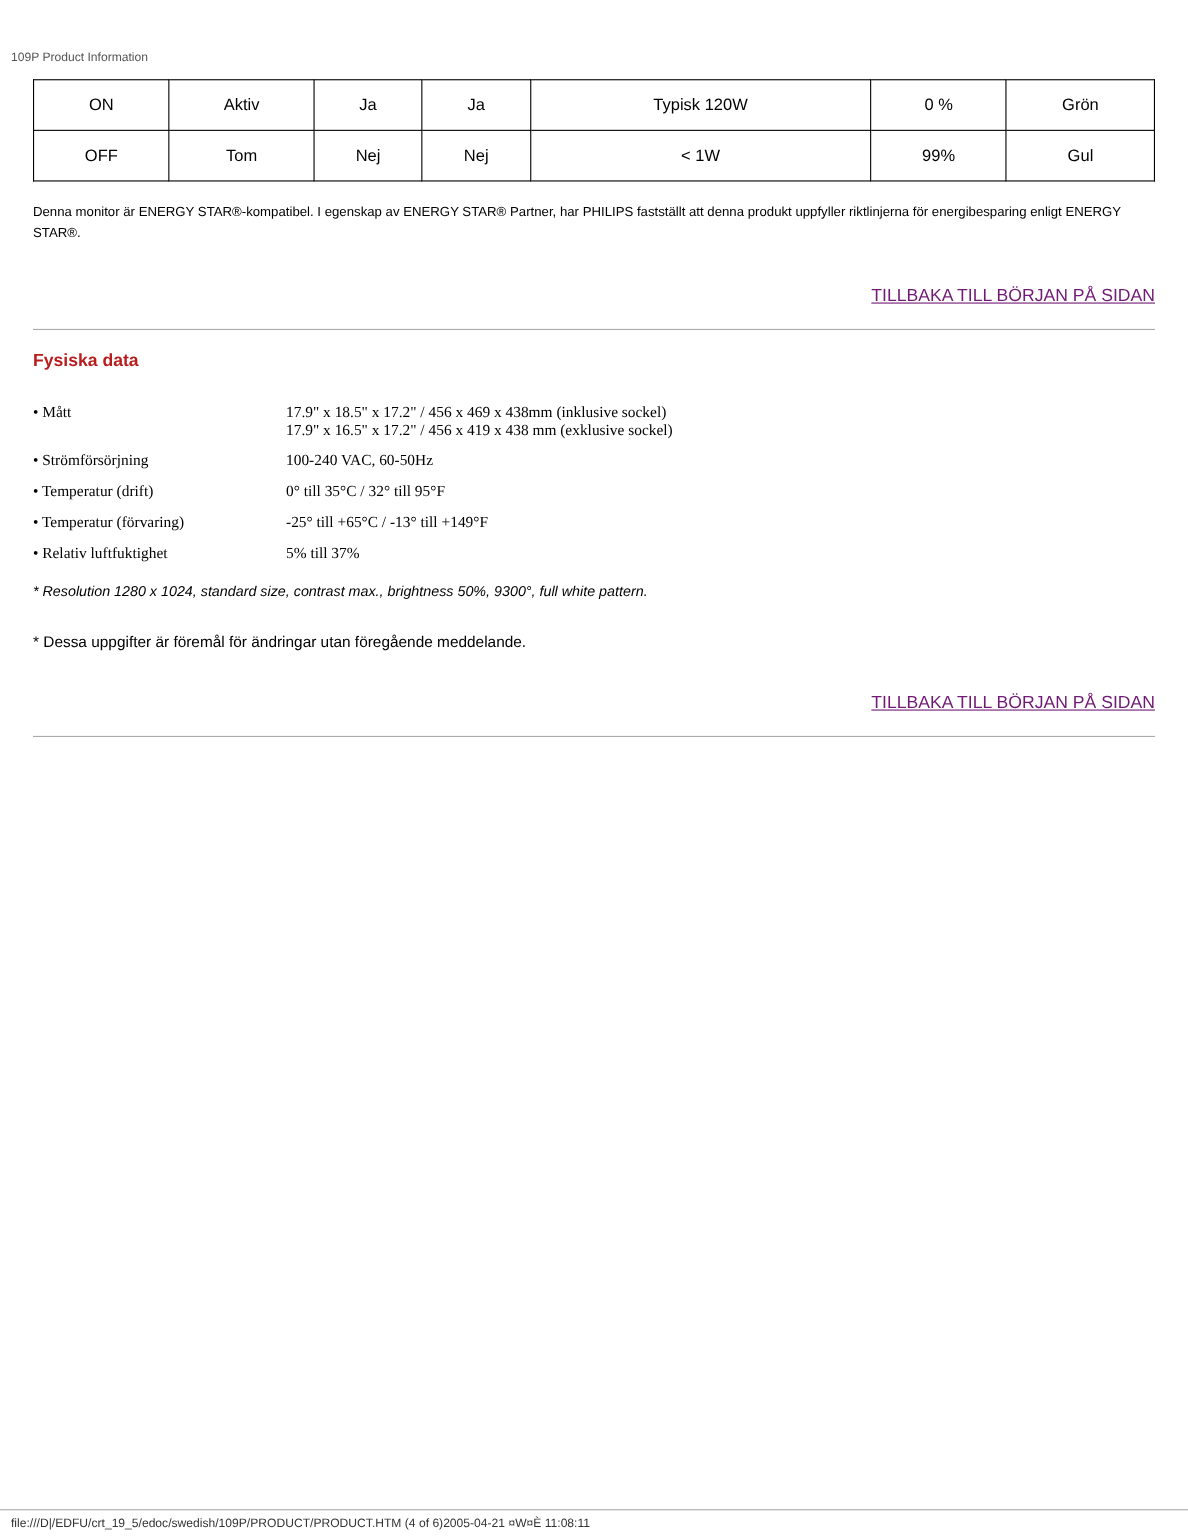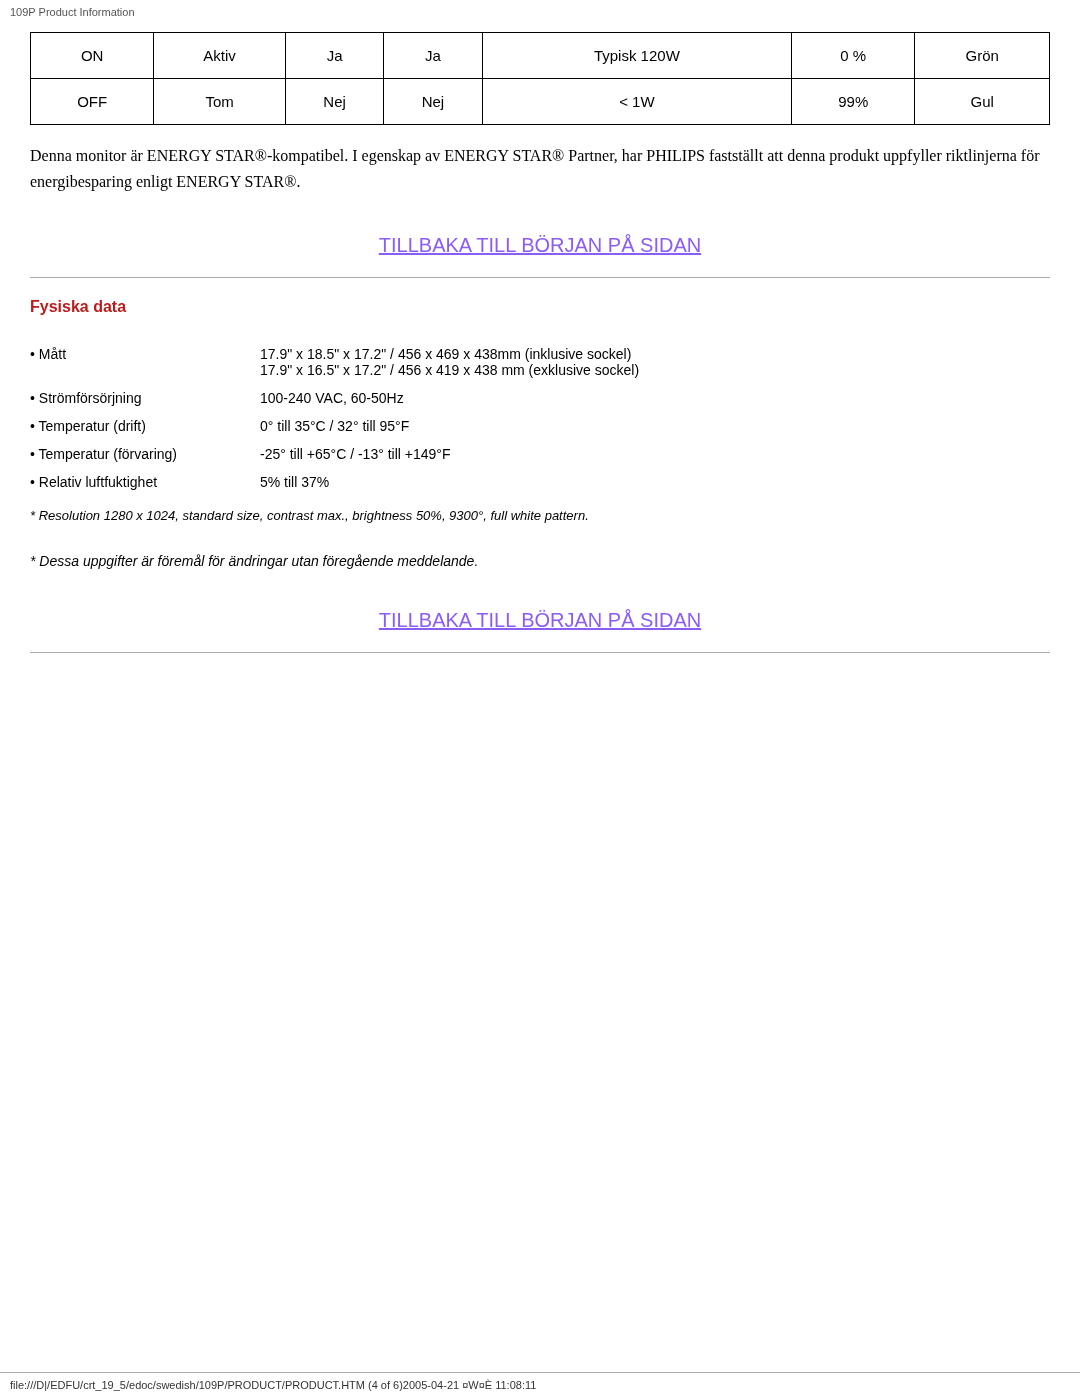--- a/index.html
+++ b/index.html
@@ -13,50 +13,50 @@
       color: #000;
       background: #fff;
       width: 1080px;
       min-height: 1397px;
       position: relative;
     }
     .page-label {
       font-size: 11px;
       color: #555;
       padding: 6px 10px 4px 10px;
+      margin-top: 40px;
     }
     .main-content {
       padding: 10px 30px 20px 30px;
     }
     
     .product-table {
       border-collapse: collapse;
       width: 100%;
       margin-bottom: 18px;
     }
     .product-table td {
       border: 1px solid #000;
       padding: 14px 3px;
       text-align: center;
       font-size: 15px;
     }
     
     .energy-star-text {
-      font-size: 16px;
+      font-size: 12px;
       line-height: 1.6;
       margin: 10px 0 4px 0;
-      font-family: Liberation Serif, serif;
     }
     
     .back-to-top {
       display: block;
-      text-align: center;
-      color: #8b5cf6;
+      text-align: right;
+      color: #701a75;
       text-decoration: underline;
-      font-size: 20px;
+      font-size: 16px;
       margin: 40px 0 20px 0;
     }
     .divider {
       border: none;
       border-top: 1px solid #aaa;
       margin: 10px 0 20px 0;
     }
     
     .section-heading {
       color: #b91c1c;
@@ -65,40 +65,40 @@
       margin-bottom: 24px;
     }
     
     .fysiska-section {
       margin-bottom: 10px;
     }
     .data-table {
       width: 100%;
       border-collapse: collapse;
       margin-top: 10px;
+      font-family: Liberation Serif, serif;
     }
     .data-table td {
       padding: 6px 4px;
       vertical-align: top;
       font-size: 14px;
     }
     .data-table td:first-child {
       width: 220px;
       padding-left: 0;
     }
     .data-table td:last-child {
       padding-left: 10px;
     }
     .note-italic {
       font-style: italic;
       font-size: 13px;
       margin: 12px 0;
     }
     .note-italic-large {
-      font-style: italic;
       font-size: 14px;
       margin: 30px 0;
     }
     
     .footer {
       position: absolute;
       bottom: 0;
       left: 0;
       right: 0;
       border-top: 1px solid #aaa;

